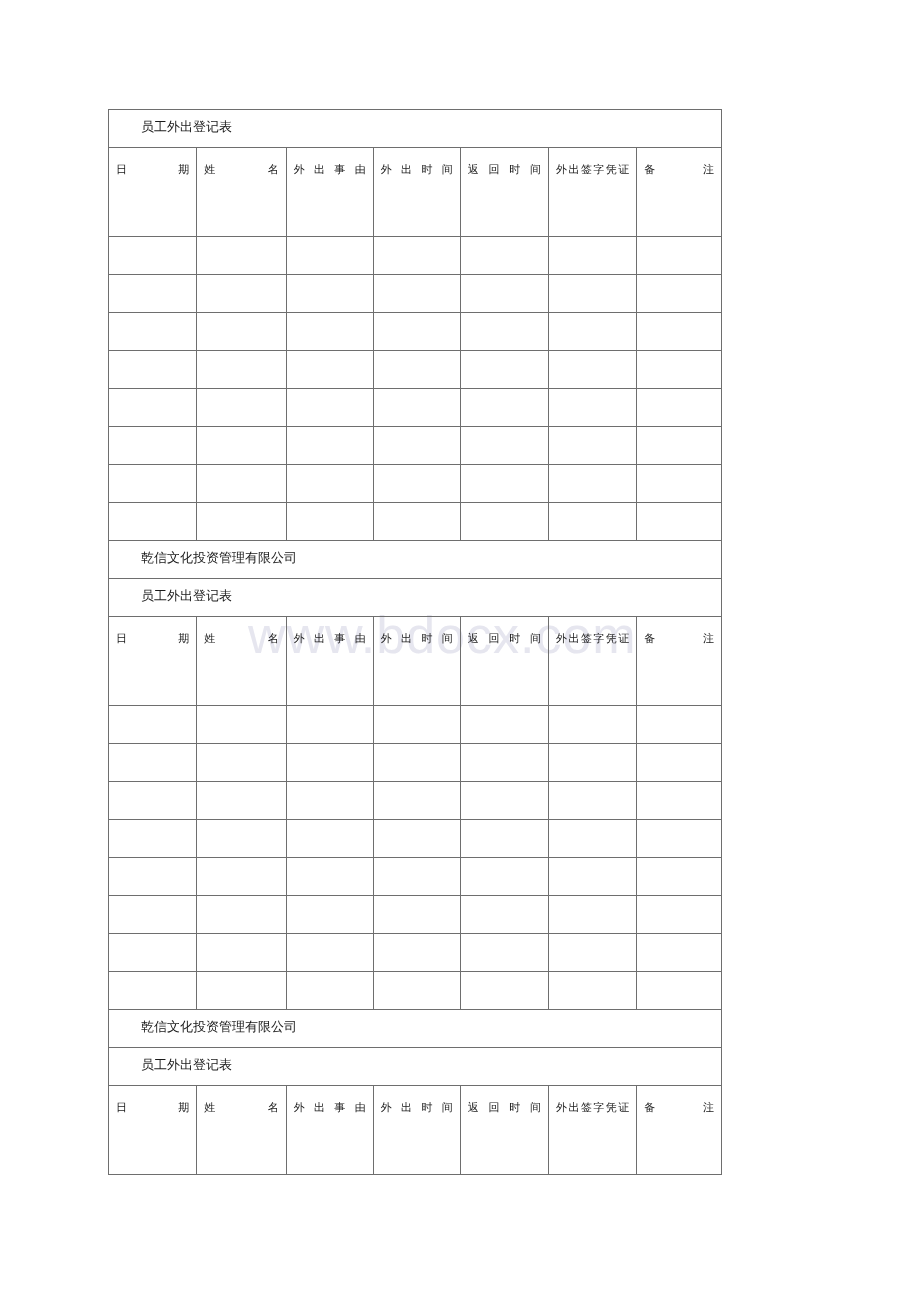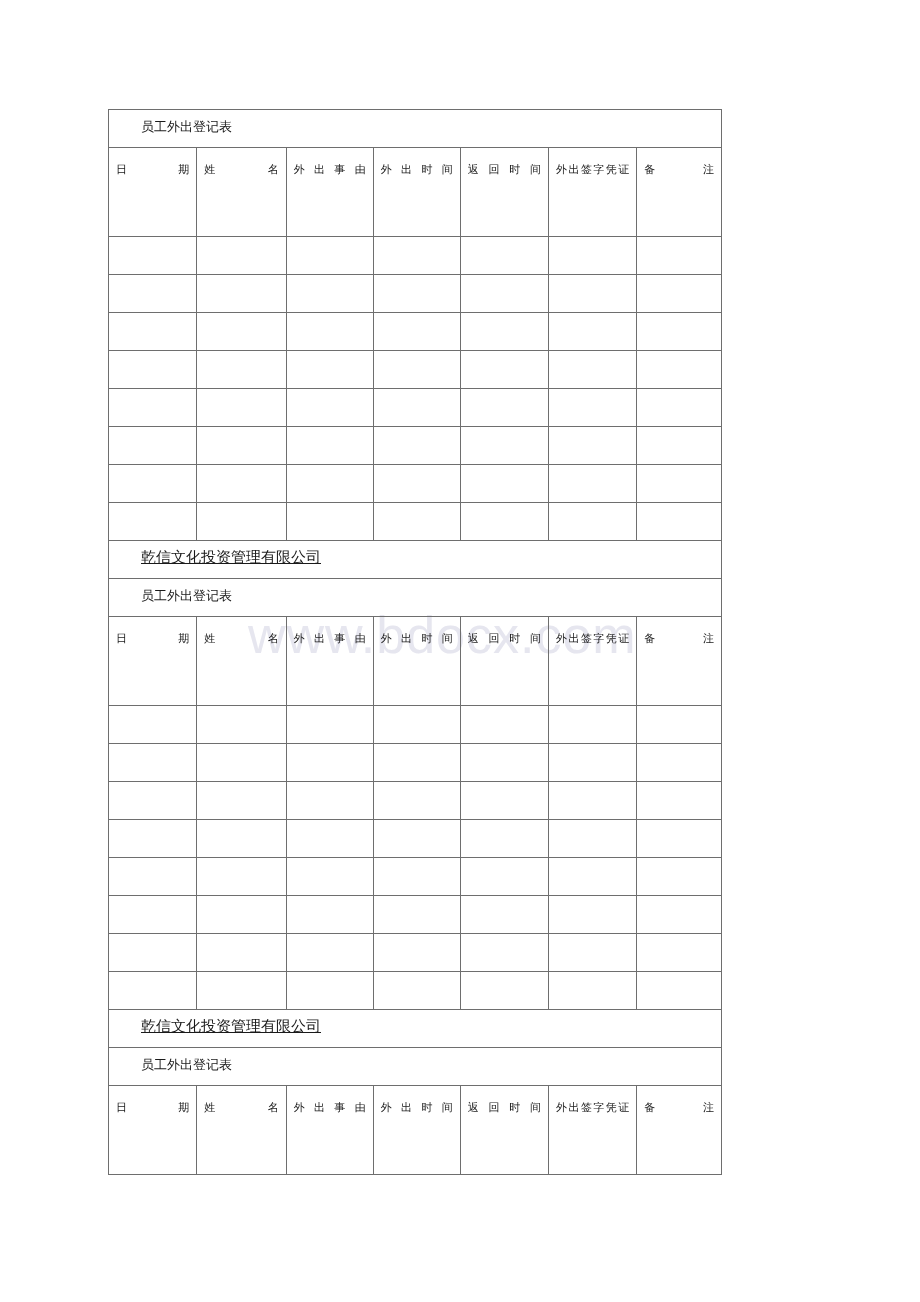--- a/index.html
+++ b/index.html
@@ -77,25 +77,24 @@
     line-height: 21px;
     padding: 6px 0 0 32px;
     white-space: nowrap;
   }
 
   
   tr.company-row td {
     height: 37px;
   }
   .company-text {
-    font-size: 15px;
+    font-size: 13px;
     line-height: 21px;
     padding: 6px 0 0 32px;
     white-space: nowrap;
-    text-decoration: underline;
   }
 
   
   tr.header-row td {
     height: 88px;
   }
   .th-text {
     font-size: 11px;
     line-height: 22px;
     padding: 10px 7px 0 7px;

